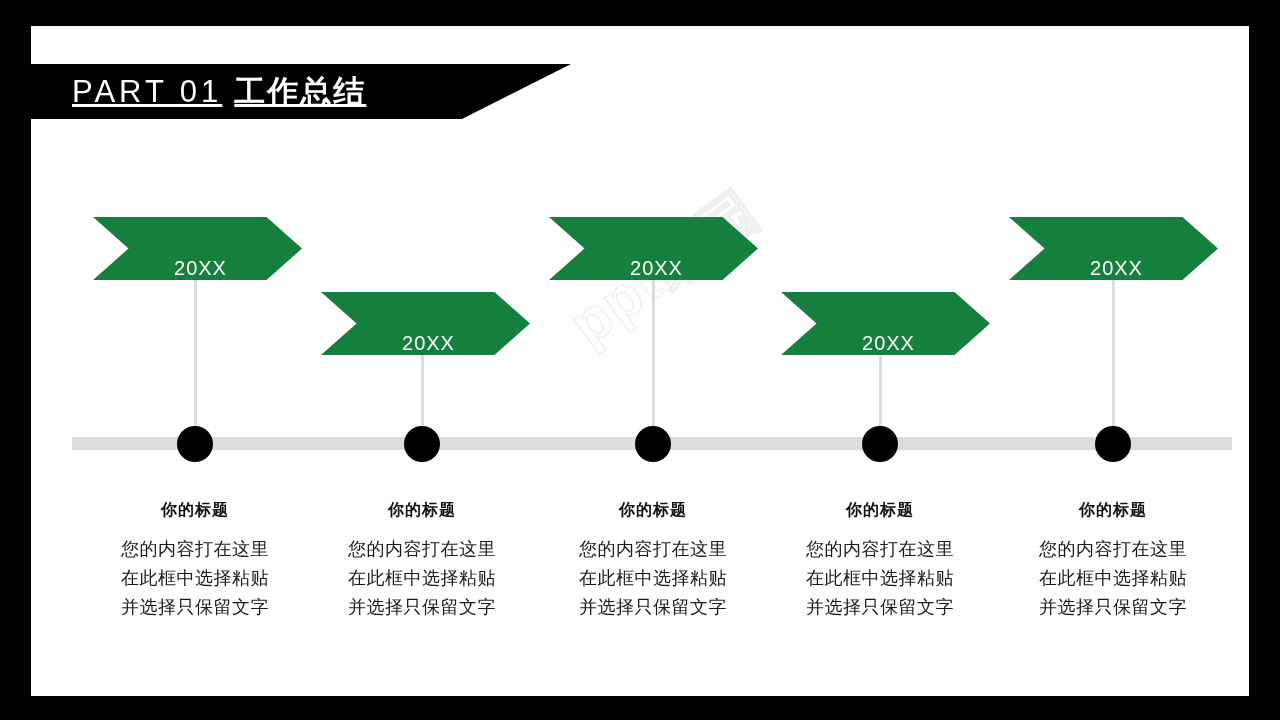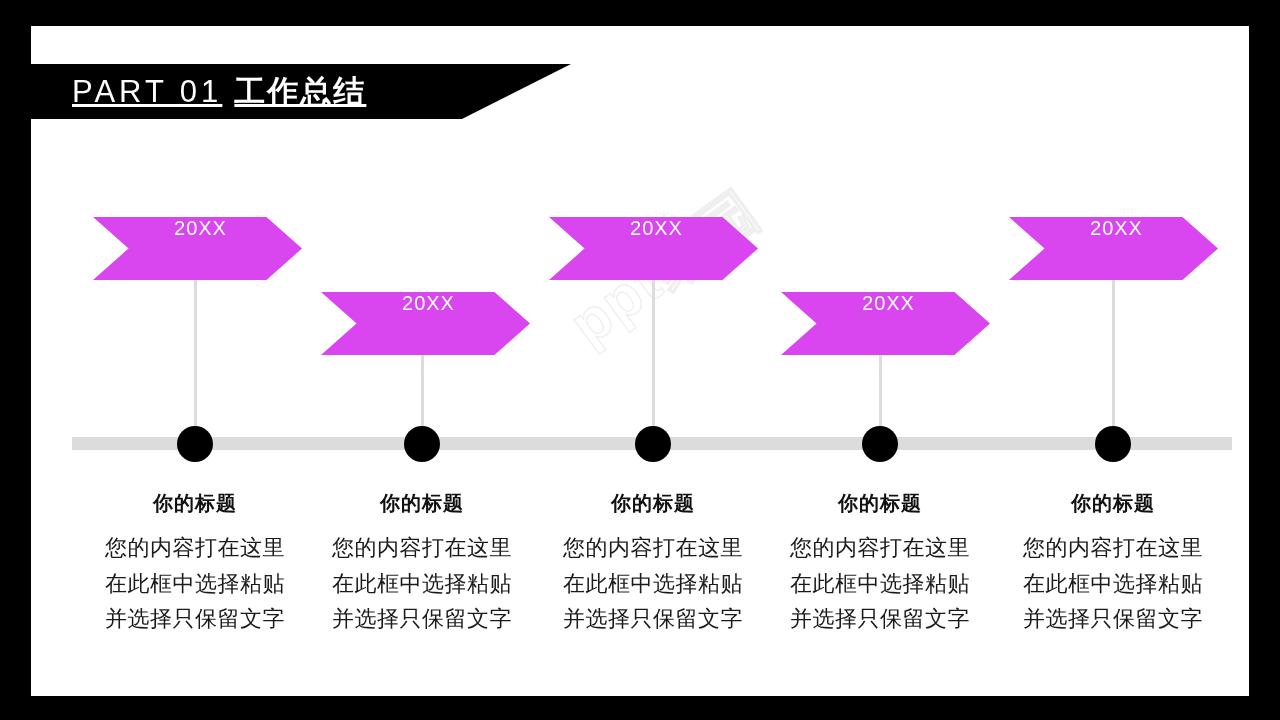--- a/index.html
+++ b/index.html
@@ -99,53 +99,53 @@
     width: 3px;
     background: #dcdcdc;
     z-index: 1;
   }
 
   
   .chevron {
     position: absolute;
     width: 209px;
     height: 63px;
-    background: #d946ef;
+    background: #15803d;
     -webkit-clip-path: polygon(0 0, 83% 0, 100% 50%, 83% 100%, 0 100%, 17% 50%);
     clip-path: polygon(0 0, 83% 0, 100% 50%, 83% 100%, 0 100%, 17% 50%);
     z-index: 3;
     display: flex;
-    align-items: flex-start;
+    align-items: flex-end;
     justify-content: center;
   }
   .chevron-label {
     color: #ffffff;
     font-size: 20px;
     letter-spacing: 1px;
     font-weight: 400;
     padding-left: 6px;
   }
 
   
   .item-text {
     position: absolute;
     width: 230px;
     text-align: center;
     z-index: 5;
   }
   .item-title {
-    font-size: 20px;
+    font-size: 16px;
     font-weight: 700;
     color: #111111;
     letter-spacing: 1px;
-    margin: 4px 0 16px 0;
+    margin: 13px 0 16px 0;
     line-height: 1.1;
   }
   .item-body {
-    font-size: 22px;
+    font-size: 18px;
     color: #1a1a1a;
     line-height: 1.62;
     margin: 0;
     letter-spacing: 0.5px;
   }
   .item-body div { white-space: nowrap; }
 </style>
 </head>
 <body>
 

